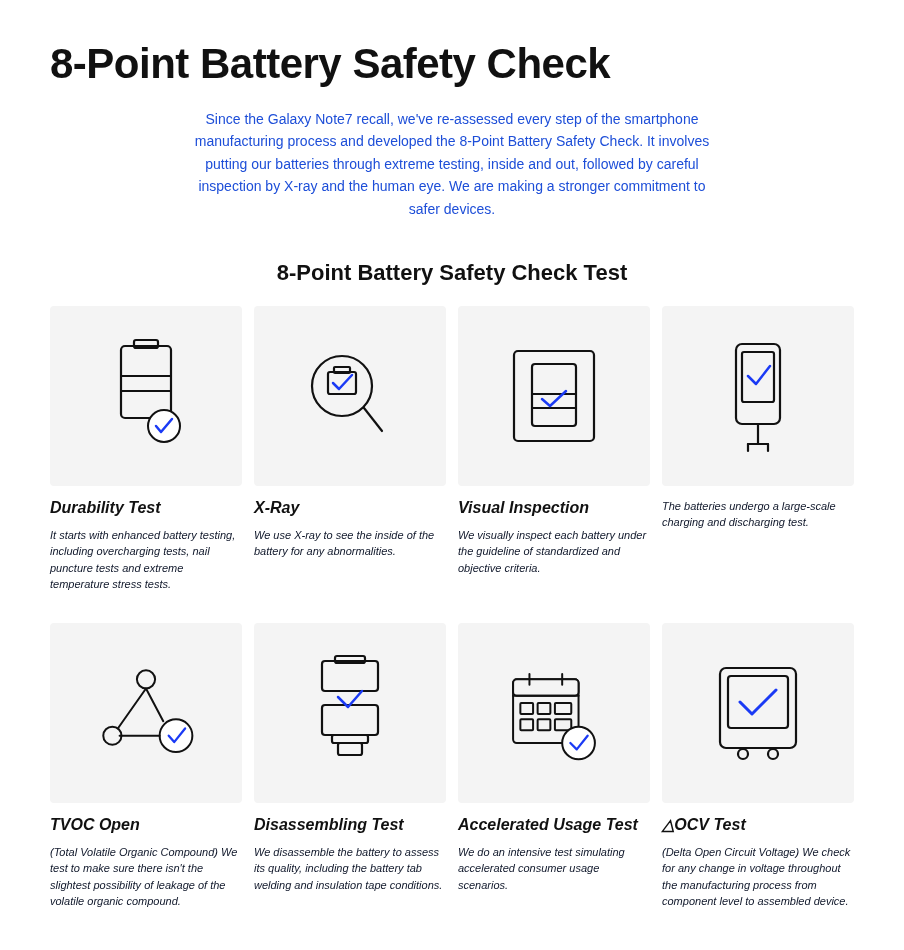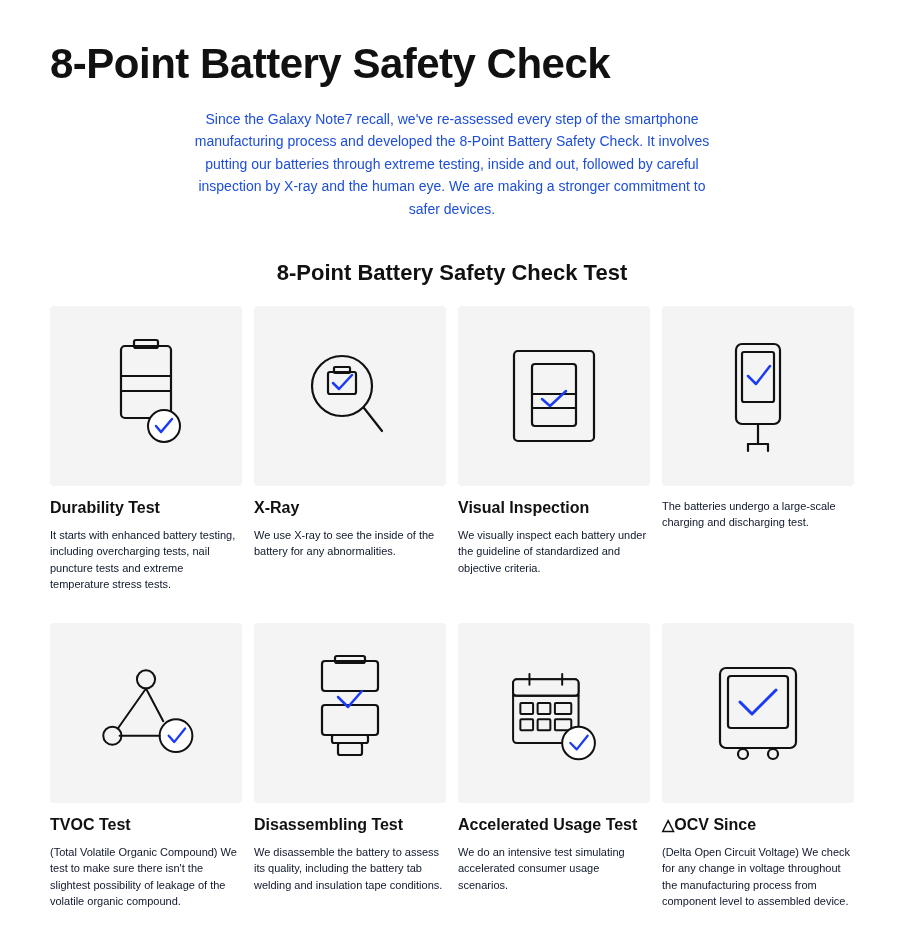--- a/index.html
+++ b/index.html
@@ -49,20 +49,21 @@
     }
     .card svg {
       width: 100px;
       height: 120px;
     }
     .info-grid {
       display: grid;
       grid-template-columns: repeat(4, 1fr);
       gap: 12px;
       margin-bottom: 30px;
+      font-style: italic;
     }
     .info-item {}
     .info-title {
       font-size: 16px;
       font-weight: 700;
       margin-bottom: 8px;
       line-height: 1.3;
     }
     .info-desc {
       font-size: 11px;
@@ -235,28 +236,28 @@
       <polyline points="32,44 44,56 68,32" fill="none" stroke="#1a3af5" stroke-width="3" stroke-linecap="round" stroke-linejoin="round"></polyline>
 
       <circle cx="35" cy="96" r="5" class="icon-stroke"></circle>
       <circle cx="65" cy="96" r="5" class="icon-stroke"></circle>
     </svg>
   </div>
 </div>
 
 <div class="info-grid">
   <div class="info-item">
-    <div class="info-title">TVOC Test</div>
+    <div class="info-title">TVOC Open</div>
     <div class="info-desc">(Total Volatile Organic Compound) We test to make sure there isn't the slightest possibility of leakage of the volatile organic compound.</div>
   </div>
   <div class="info-item">
     <div class="info-title">Disassembling Test</div>
     <div class="info-desc">We disassemble the battery to assess its quality, including the battery tab welding and insulation tape conditions.</div>
   </div>
   <div class="info-item">
     <div class="info-title">Accelerated Usage Test</div>
     <div class="info-desc">We do an intensive test simulating accelerated consumer usage scenarios.</div>
   </div>
   <div class="info-item">
-    <div class="info-title">△OCV Since</div>
+    <div class="info-title">△OCV Test</div>
     <div class="info-desc">(Delta Open Circuit Voltage) We check for any change in voltage throughout the manufacturing process from component level to assembled device.</div>
   </div>
 </div>
 
 </body></html>

